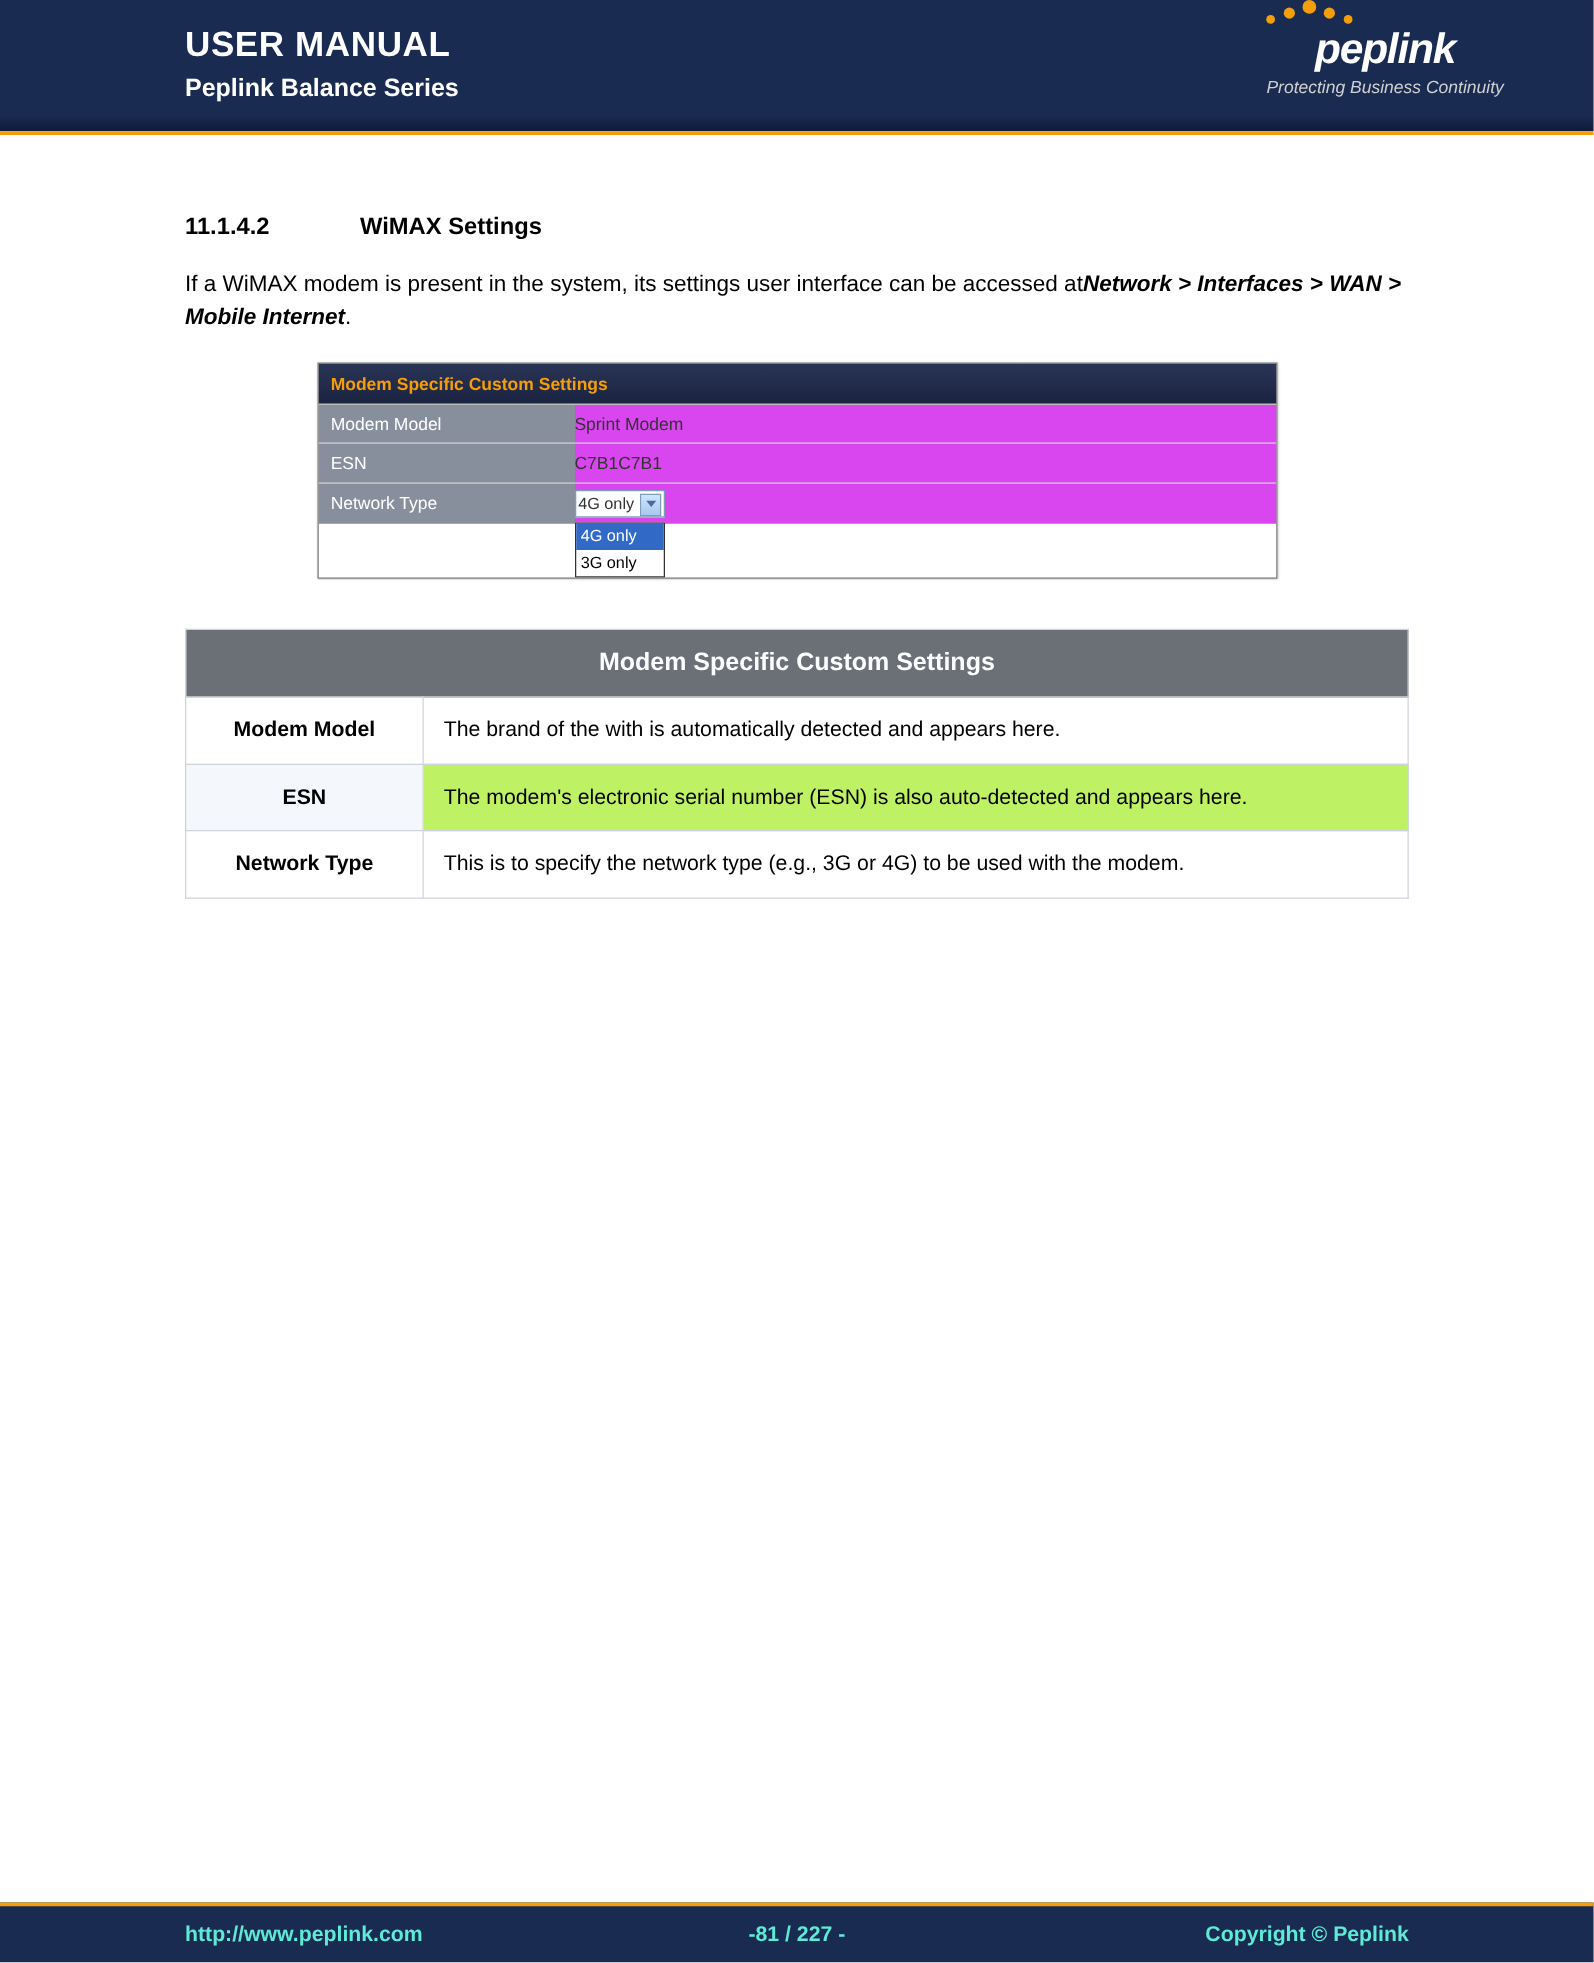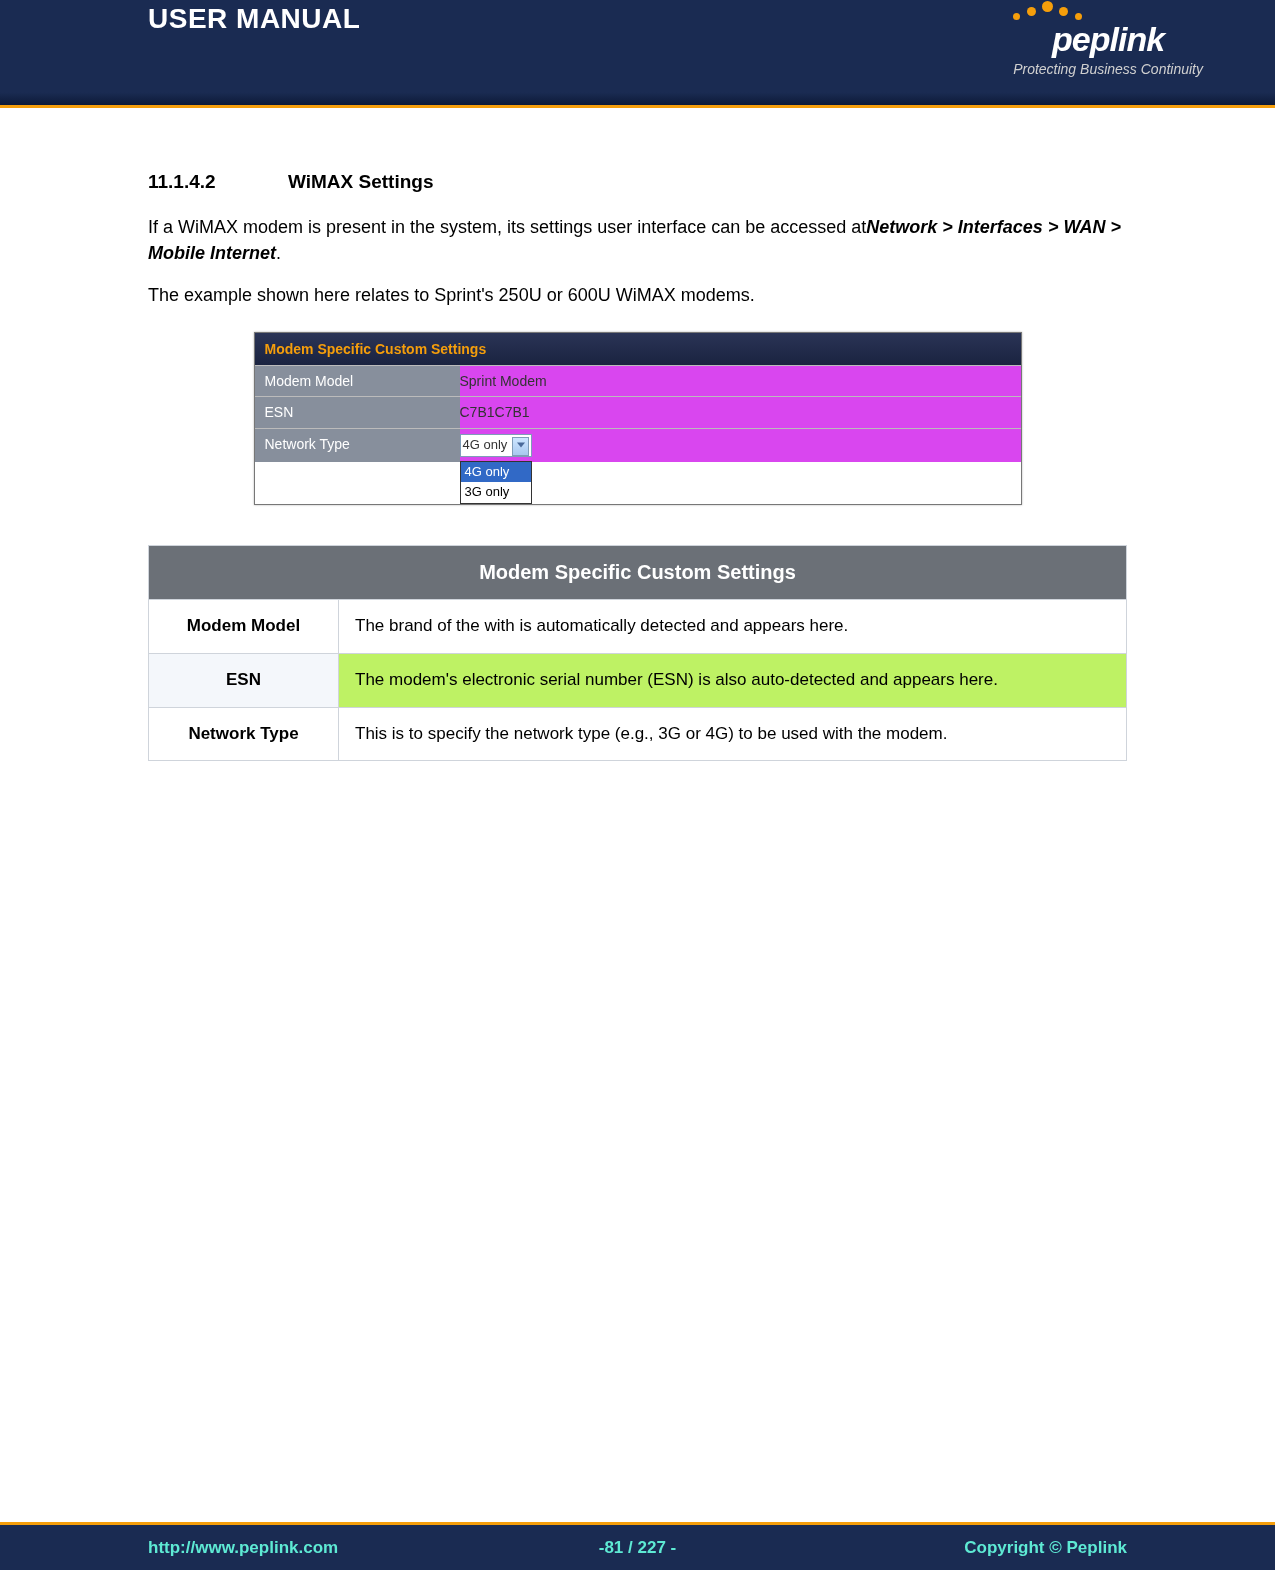--- a/index.html
+++ b/index.html
@@ -11,21 +11,21 @@
       position: relative;
       overflow: hidden;
     }
     .header {
       background: linear-gradient(to bottom, #1a2b52 0%, #1a2b52 88%, #0d1a38 100%);
       height: 108px;
       position: relative;
       border-bottom: 3px solid #f59e0b;
     }
     .header-inner {
-      padding: 3px 0 0 148px;
+      padding: 20px 0 0 148px;
       color: #ffffff;
     }
     .header-title {
       font-size: 28px;
       font-weight: bold;
       letter-spacing: 0.5px;
     }
     .header-subtitle {
       font-size: 20px;
       font-weight: bold;
@@ -216,20 +216,21 @@
     .footer .f-left { flex: 1; text-align: left; }
     .footer .f-center { flex: 1; text-align: center; }
     .footer .f-right { flex: 1; text-align: right; }
   </style>
 </head>
 <body>
 
 <div class="header">
   <div class="header-inner">
     <div class="header-title">USER MANUAL</div>
+    <div class="header-subtitle">Peplink Balance Series</div>
   </div>
   <div class="logo-block">
     <div class="logo-dots">
       <span style="width:7px;height:7px;background:#f59e0b;position:relative;top:6px;"></span>
       <span style="width:9px;height:9px;background:#f59e0b;position:relative;top:2px;"></span>
       <span style="width:11px;height:11px;background:#f59e0b;position:relative;top:-2px;"></span>
       <span style="width:9px;height:9px;background:#f59e0b;position:relative;top:2px;"></span>
       <span style="width:7px;height:7px;background:#f59e0b;position:relative;top:6px;"></span>
     </div>
     <div class="logo-text">peplink</div>
@@ -240,21 +241,20 @@
 <div class="content">
   <div class="section-head">
     <div class="section-number">11.1.4.2</div>
     <div class="section-title">WiMAX Settings</div>
   </div>
 
   <p class="para">
     <span>If a WiMAX modem is present in the system, its settings user interface can be accessed at</span><span class="bold-italic">Network &gt; Interfaces &gt; WAN &gt; Mobile Internet</span><span>.</span>
   </p>
 
-  <p class="para">The example shown here relates to Sprint's 250U or 600U WiMAX modems.</p>
 
   <div class="screenshot">
     <div class="screenshot-title">Modem Specific Custom Settings</div>
     <div class="screenshot-row">
       <div class="screenshot-label">Modem Model</div>
       <div class="screenshot-value">Sprint Modem</div>
     </div>
     <div class="screenshot-row">
       <div class="screenshot-label">ESN</div>
       <div class="screenshot-value">C7B1C7B1</div>

